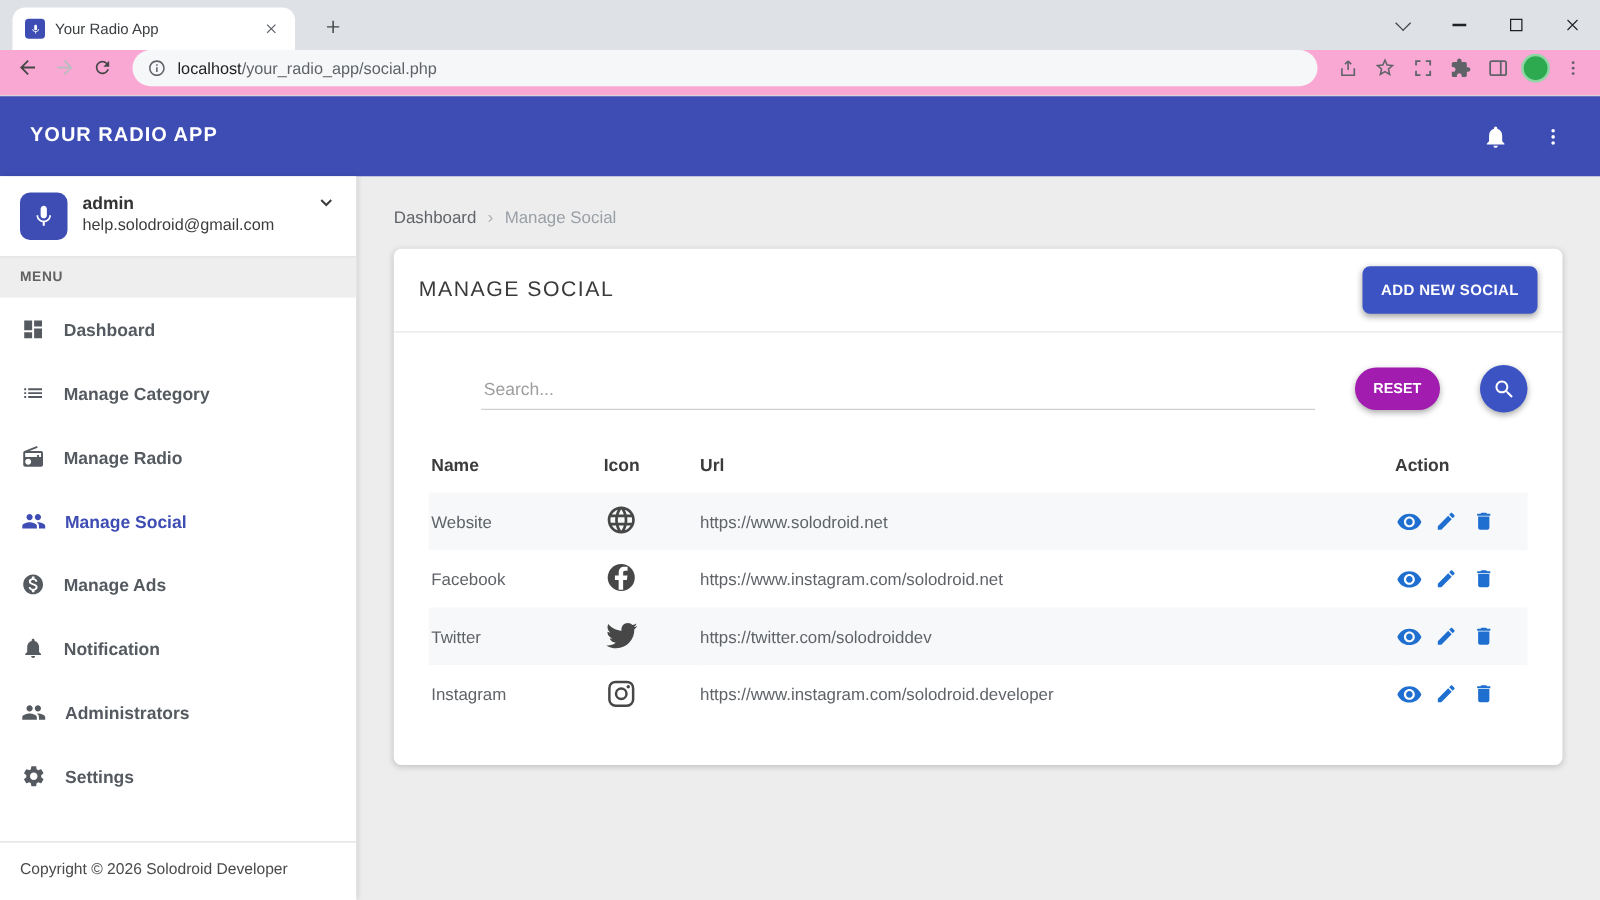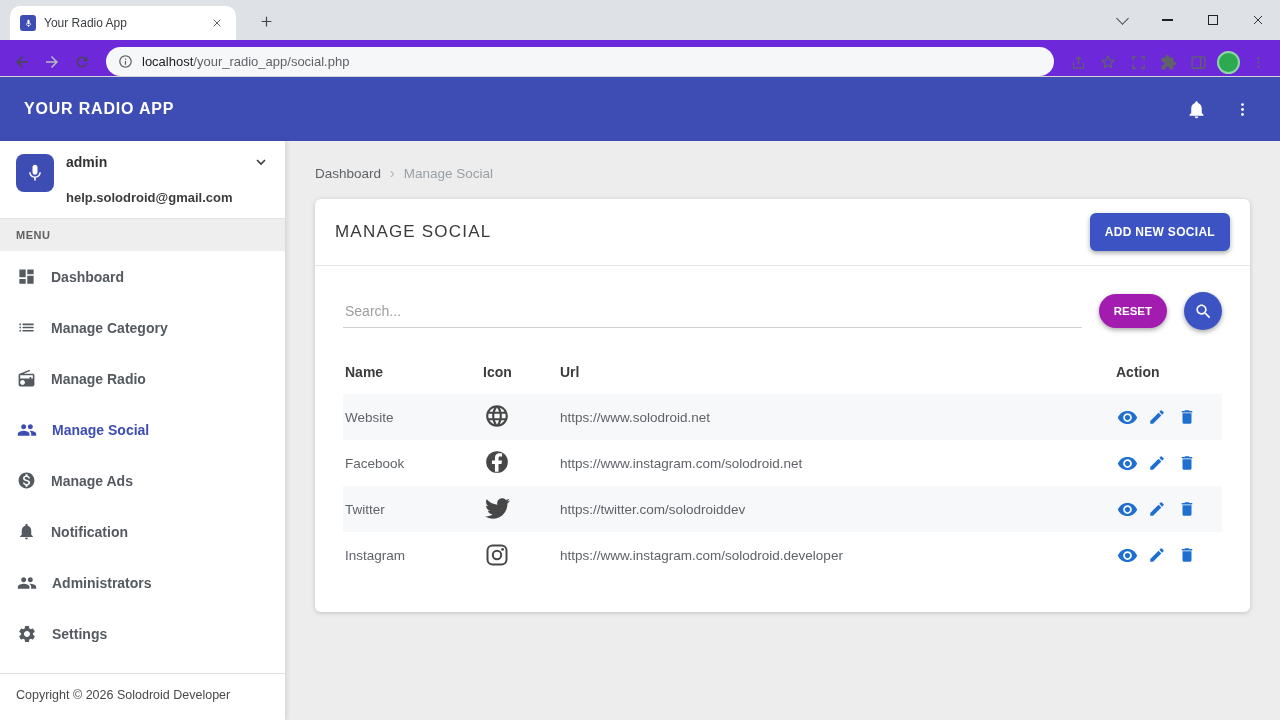--- a/index.html
+++ b/index.html
@@ -15,38 +15,38 @@
   .tab-title { font-size:12px; color:#3c4043; flex:1; white-space:nowrap; overflow:hidden; }
   .icon-btn { background:none; border:none; display:grid; place-items:center; width:28px; height:28px; border-radius:50%; }
   .tab-close { width:18px; height:18px; }
   .newtab { position:absolute; left:252px; bottom:5px; width:28px; height:28px; }
   .win-controls { position:absolute; right:0; top:0; height:40px; display:flex; }
   .win-btn { width:45px; height:40px; background:none; border:none; display:grid; place-items:center; color:#202124; }
   .chev { width:9px; height:9px; border-right:1.5px solid #444; border-bottom:1.5px solid #444; transform:rotate(45deg); margin-top:-4px; }
   .min-bar { width:11px; height:1.5px; background:#202124; }
   .max-box { width:10px; height:10px; border:1.5px solid #202124; }
 
-  .navbar { height:37px; background:#6d28d9; display:flex; align-items:flex-end; padding:0 8px; gap:2px; border-bottom:1px solid #d6d6d6; }
+  .navbar { height:37px; background:#f9a8d4; display:flex; align-items:flex-start; padding:0 8px; gap:2px; border-bottom:1px solid #d6d6d6; }
   .omnibox { flex:1; height:29px; background:#f6f7f8; border-radius:15px; display:flex; align-items:center; padding:0 12px; gap:9px; margin:0 8px; }
   .url { font-size:13px; color:#5f6368; white-space:nowrap; }
   .url b { color:#202124; font-weight:normal; }
   .avatar-green { width:23px; height:23px; border-radius:50%; background:#2da94f; border:2px solid #8fd6a5; }
 
   
   .app-header { height:64px; background:#3e4db4; display:flex; align-items:center; padding:0 24px; }
   .app-title { color:#fff; font-size:16px; font-weight:bold; letter-spacing:.8px; }
   .header-right { margin-left:auto; display:flex; align-items:center; gap:18px; }
 
   
   .layout { display:flex; height:579px; }
   .sidebar { width:285px; background:#fff; display:flex; flex-direction:column; box-shadow:2px 0 4px rgba(0,0,0,.10); z-index:2; }
   .profile { display:flex; gap:12px; padding:13px 16px; }
   .avatar { width:38px; height:38px; border-radius:8px; background:#3e4db4; display:grid; place-items:center; flex:none; }
   .p-name { font-size:14px; font-weight:bold; color:#333; }
-  .p-email { font-size:13px; color:#3c3c3c; margin-top:20px;font-weight:bold; }
+  .p-email { font-size:13px; color:#3c3c3c; margin-top:2px; }
   .p-chevron { margin-left:auto; }
   .menu-label { background:#eeeeee; border-top:1px solid #e2e2e2; color:#616161; font-size:11px; font-weight:bold;
                 letter-spacing:.5px; padding:10px 16px; }
   .nav-item { display:flex; align-items:center; gap:15px; padding:0 17px; height:51px; color:#555a60;
               font-size:14px; font-weight:bold; cursor:pointer; }
   .nav-item.active { color:#3e4db4; }
   .nav-item svg { flex:none; }
   .sidebar-footer { margin-top:auto; border-top:1px solid #e0e0e0; padding:11px 16px 13px; color:#4a4a4a;
                     font-size:12.5px; line-height:1.75; }
   .sidebar-footer b { font-weight:bold; }
@@ -56,21 +56,21 @@
   .bc-root { color:#5f6368; cursor:pointer; }
   .bc-sep { color:#b0b0b0; font-size:14px; }
   .bc-current { color:#9aa0a6; }
 
   
   .card { margin:0 30px; background:#fff; border-radius:6px; box-shadow:0 1px 5px rgba(0,0,0,.18); padding-bottom:34px; }
   .card-header { display:flex; justify-content:space-between; align-items:center; padding:14px 20px; border-bottom:1px solid #e8e8e8; }
   .card-title { font-size:17px; color:#3a3a3a; letter-spacing:1.2px; font-weight:normal; }
   .btn-primary { background:#3c53c4; color:#fff; border:none; border-radius:6px; padding:12px 15px;
                  font-size:12px; font-weight:bold; letter-spacing:.3px; box-shadow:0 2px 5px rgba(0,0,0,.35); }
-  .search-row { display:flex; align-items:center; gap:17px; padding:26px 28px 6px; }
+  .search-row { display:flex; align-items:center; gap:32px; padding:26px 28px 6px;margin-left:42px; }
   .search-input { flex:1; border:none; border-bottom:1px solid #cfcfcf; background:transparent; outline:none;
                   font-size:14px; color:#333; padding:8px 2px; font-family:inherit; }
   .search-input::placeholder { color:#9e9e9e; }
   .btn-reset { background:#a21caf; color:#fff; border:none; border-radius:17px; padding:11px 15px;
                font-size:11.5px; font-weight:bold; box-shadow:0 2px 5px rgba(0,0,0,.35); }
   .btn-search { width:38px; height:38px; border-radius:50%; background:#3c53c4; border:none; display:grid;
                 place-items:center; box-shadow:0 2px 5px rgba(0,0,0,.35); }
 
   table.social { width:calc(100% - 56px); margin:16px 28px 0; border-collapse:collapse; }
   .social th { text-align:left; font-size:14px; color:#3c3c3c; padding:12px 8px 14px 2px; }

